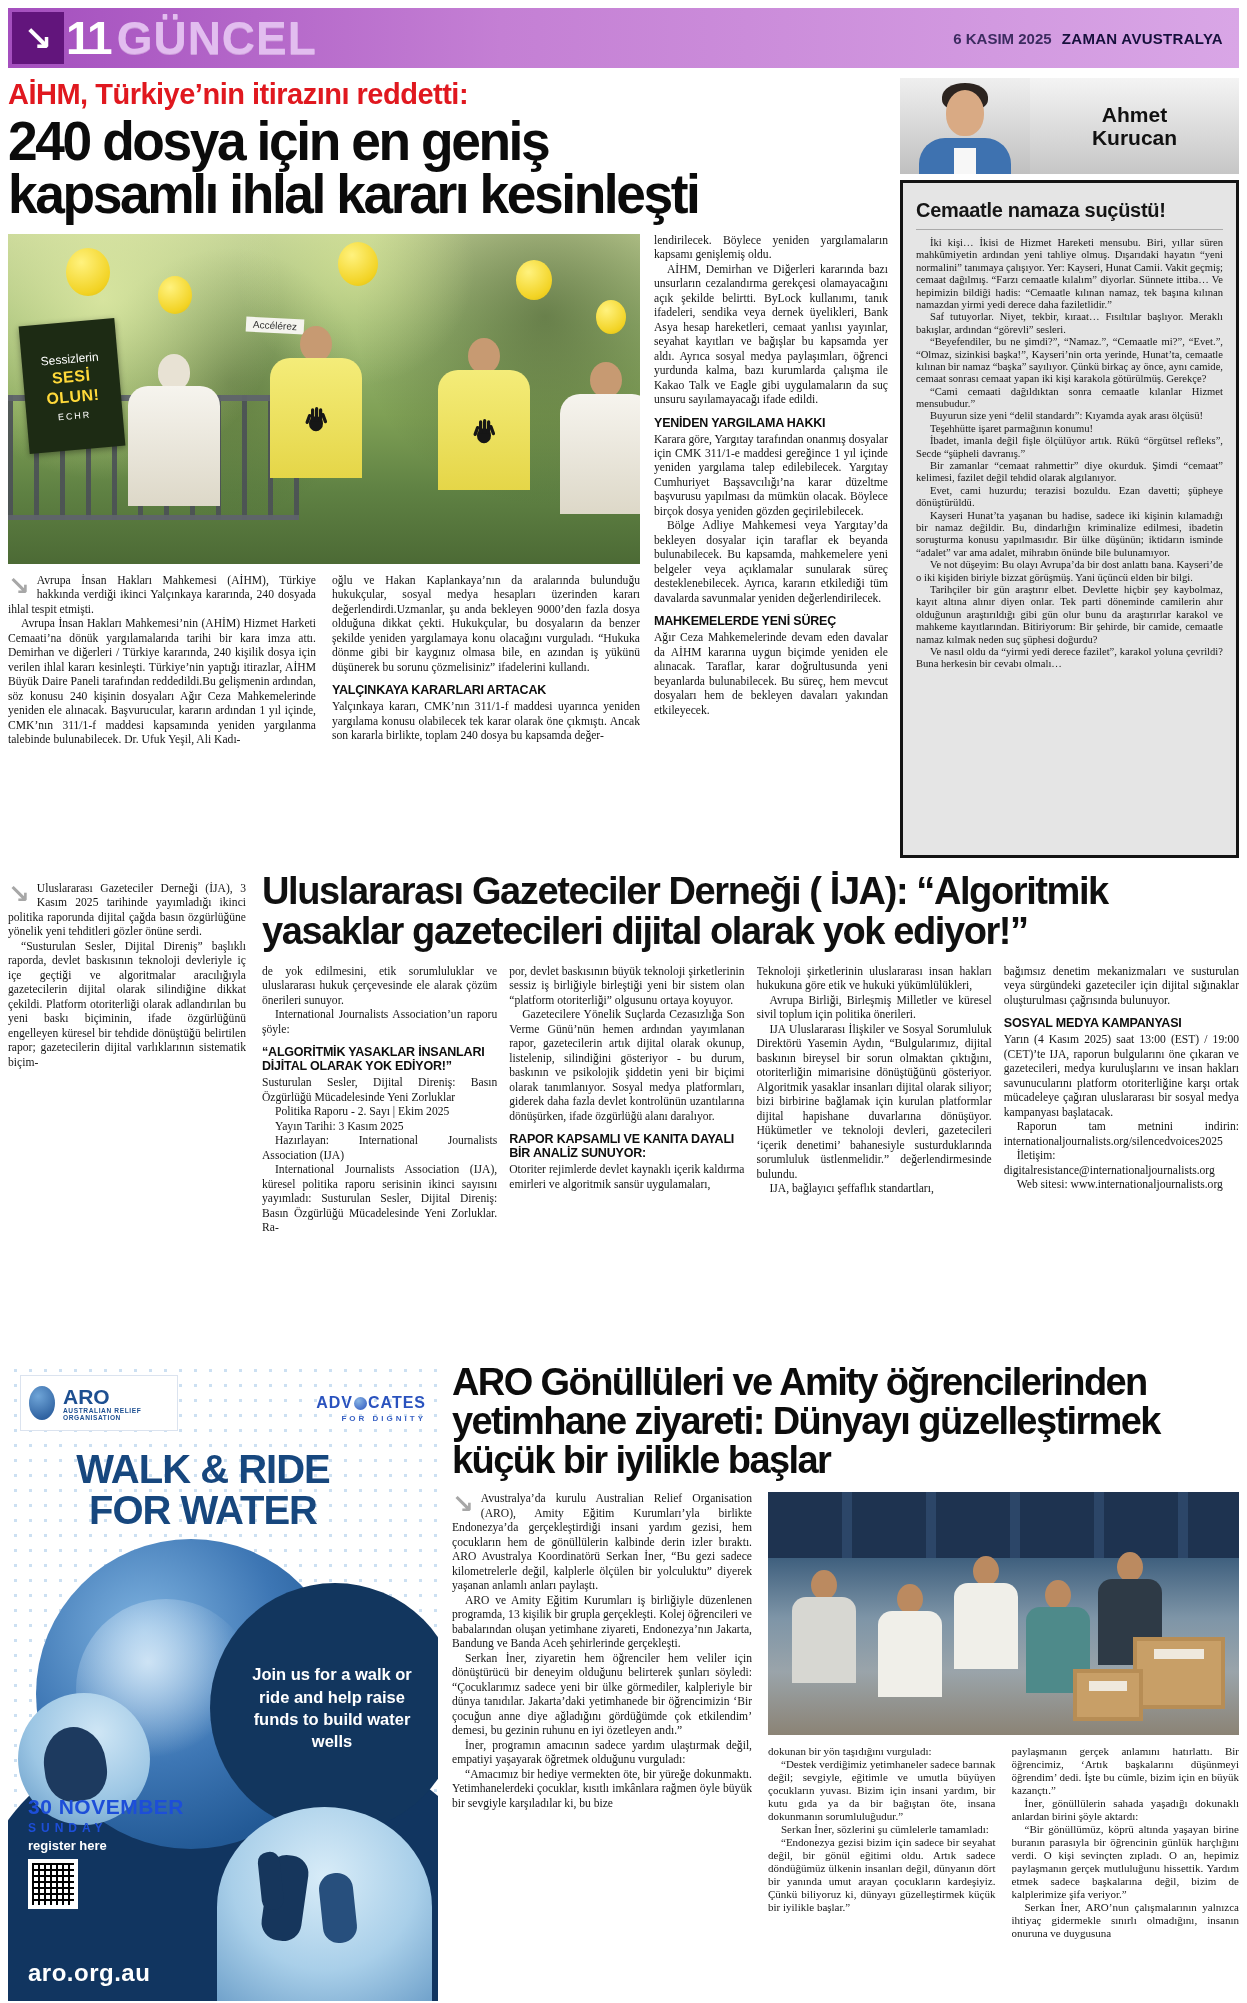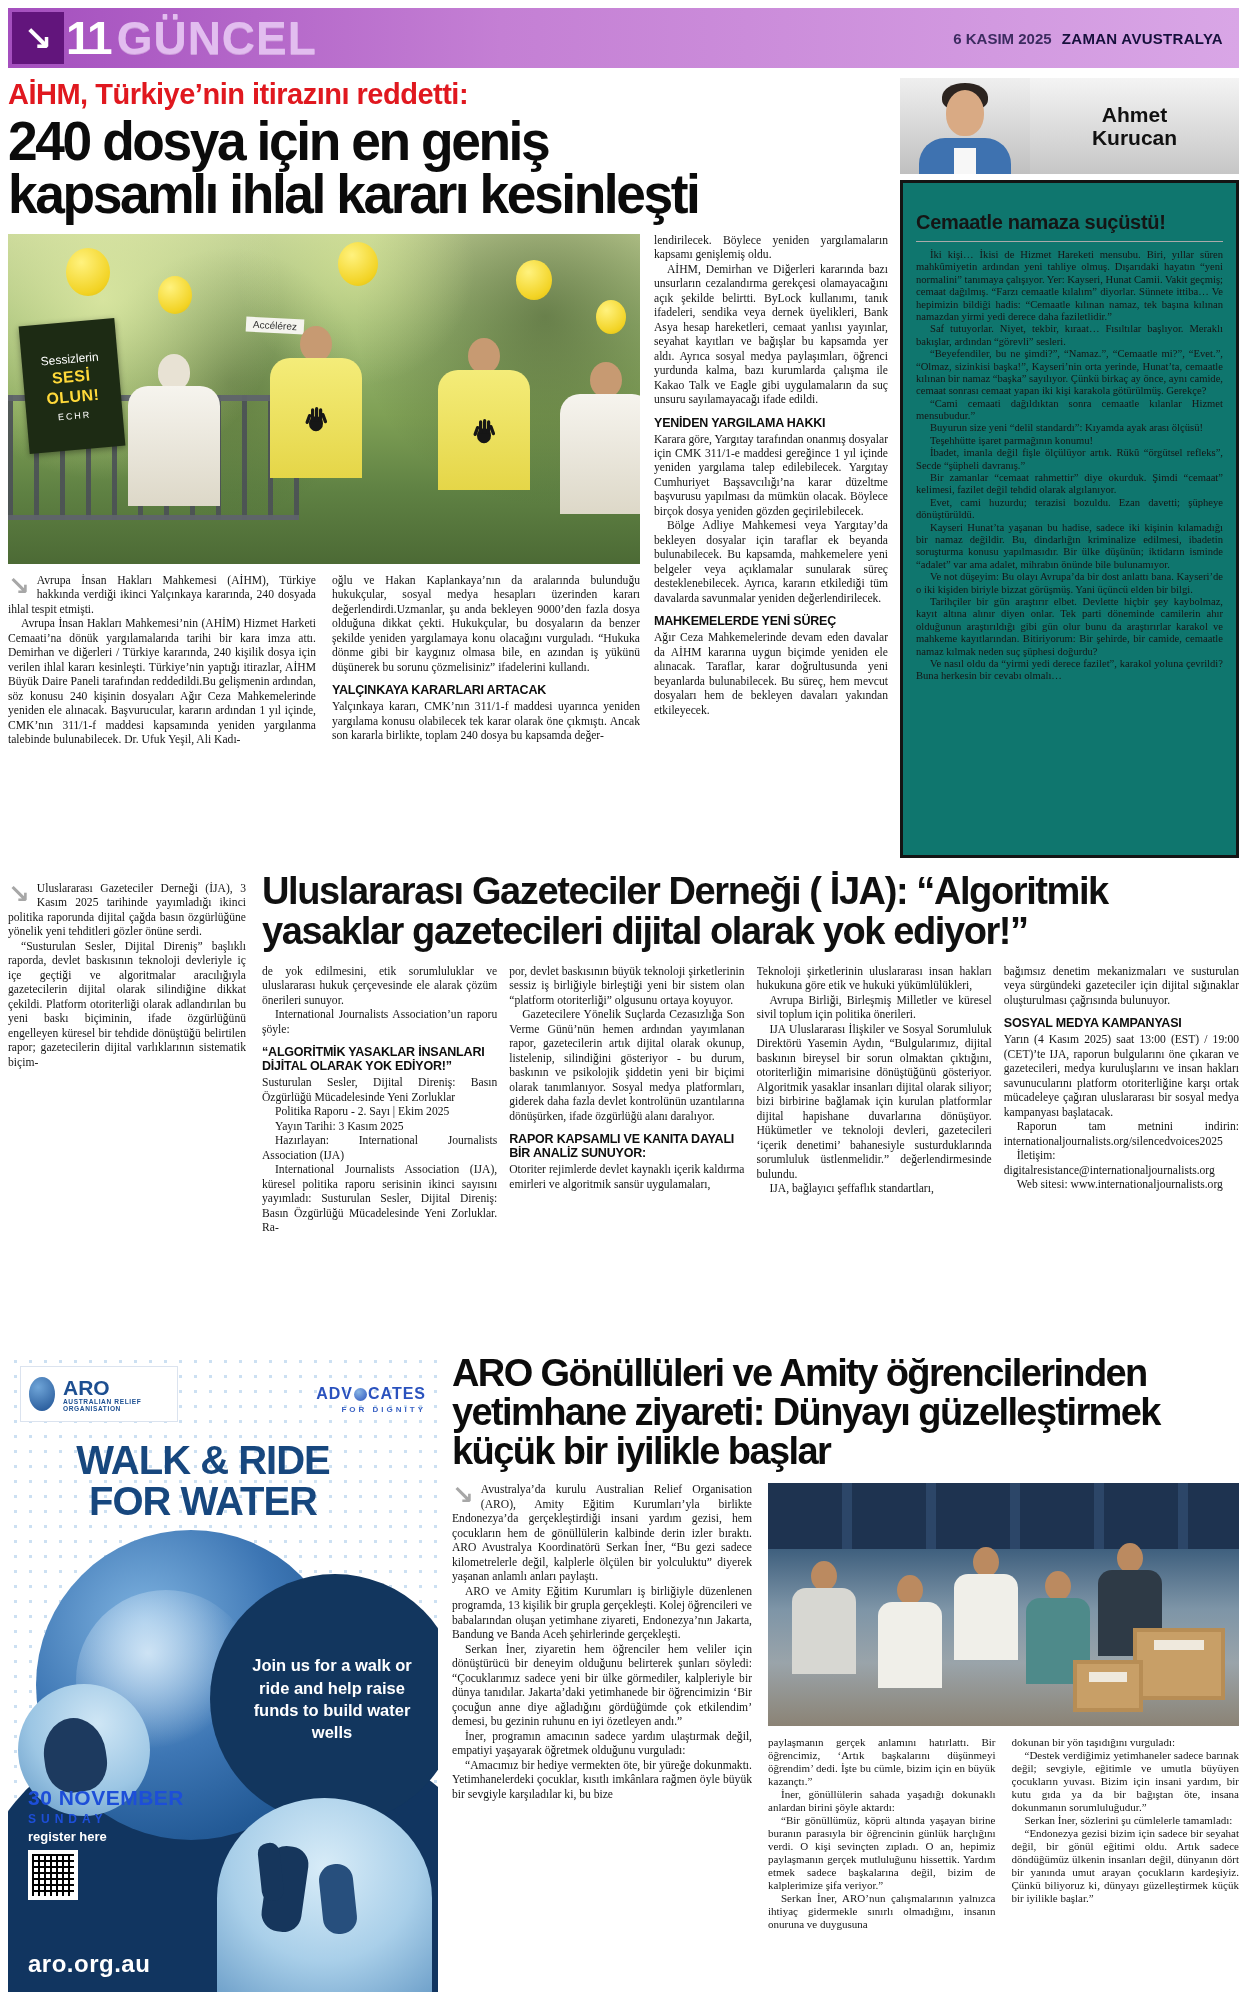--- a/index.html
+++ b/index.html
@@ -71,21 +71,21 @@
   
   .kurucan{flex:1;display:flex;flex-direction:column;}
   .k-head{height:96px;background:linear-gradient(#f4f4f4,#c6c6c6);display:flex;}
   .portrait{width:130px;height:96px;position:relative;overflow:hidden;background:linear-gradient(180deg,#efefef,#d3d3d3 60%,#c0c0c0);}
   .por-hair{position:absolute;top:5px;left:50%;transform:translateX(-50%);width:46px;height:28px;border-radius:50% 50% 40% 40%;background:#2c2420;}
   .por-face{position:absolute;top:12px;left:50%;transform:translateX(-50%);width:38px;height:46px;border-radius:50% 50% 46% 46%;background:#d9aa84;}
   .por-blazer{position:absolute;bottom:0;left:50%;transform:translateX(-50%);width:92px;height:36px;border-radius:26px 26px 0 0;background:#3e72b0;}
   .por-shirt{position:absolute;bottom:0;left:50%;transform:translateX(-50%);width:22px;height:26px;background:#f7f7f7;}
   .k-name{flex:1;align-self:center;text-align:center;font-family:"Liberation Sans",sans-serif;
       font-weight:800;font-size:21px;line-height:1.1;color:#111;}
-  .k-box{border:3px solid #141414;margin-top:6px;flex:1;padding:28px 13px;overflow:hidden;background:#0f766e;}
+  .k-box{border:3px solid #141414;margin-top:6px;flex:1;padding:16px 13px;overflow:hidden;background:#e5e5e5;}
   .k-title{font-family:"Liberation Sans",sans-serif;font-weight:800;font-size:20px;margin:0 0 7px;
       padding-bottom:7px;border-bottom:1px solid #aaa;letter-spacing:-.3px;}
   .k-body p{margin:0;text-indent:14px;text-align:justify;font-size:10.6px;line-height:1.17;}
 
   
   .ija-zone{display:flex;gap:16px;margin-top:14px;height:468px;}
   .ija-col1{width:238px;display:flex;flex-direction:row;}
   .ija-col1 .col{margin-top:10px;font-size:11.6px;line-height:1.25;flex:1;}
   .ija-right{flex:1;display:flex;flex-direction:column;}
   h2.ija-headline{font-family:"Liberation Sans",sans-serif;font-weight:700;font-size:38px;line-height:1.05;
@@ -119,21 +119,21 @@
   .report{position:absolute;right:-16px;top:8px;width:78px;height:150px;transform:rotate(14deg);
       background:linear-gradient(#2f5252,#1d3a3a);padding:10px 8px;z-index:1;}
   .report i{display:block;height:5px;background:#cfe3da;margin:4px 0;border-radius:2px;}
   .report i.short{width:60%;}
   .report::after{content:"";position:absolute;left:-6px;bottom:18px;width:110%;height:9px;background:#d23c30;transform:rotate(-18deg);}
   .redx{position:absolute;left:46%;top:54%;width:195px;height:28px;background:#e23a2e;border-radius:5px;z-index:3;opacity:.95;}
   .redx.a{transform:translate(-50%,-50%) rotate(45deg);}
   .redx.b{transform:translate(-50%,-50%) rotate(-45deg);}
 
   
-  .aro-zone{display:flex;gap:14px;margin-top:14px;height:638px;}
+  .aro-zone{display:flex;gap:14px;margin-top:23px;height:638px;}
   .aro-right{flex:1;display:flex;flex-direction:column;}
   h2.aro-headline{font-family:"Liberation Sans",sans-serif;font-weight:800;font-size:38px;line-height:1.03;
       letter-spacing:-1.6px;margin:0 0 12px;color:#0c0c0c;}
   .aro-body{display:flex;gap:16px;flex:1;overflow:hidden;}
   .aro-col1{width:300px;font-size:11.6px;line-height:1.25;}
   .aro-rightpart{flex:1;display:flex;flex-direction:column;}
   .aro-cols2{display:flex;gap:16px;flex:1;overflow:hidden;}
   .aro-cols2 .col{flex:1;font-size:11px;line-height:1.18;}
 
   
@@ -485,30 +485,30 @@
               </div>
             <div class="crate" style="right:14px;bottom:26px;width:92px;height:72px;">
                 <span></span>
               </div>
             <div class="crate" style="right:96px;bottom:14px;width:70px;height:52px;">
                 <span></span>
               </div>
           </figure>
           <div class="aro-cols2">
             <div class="col">
+                <p class="cont">dokunan bir yön taşıdığını vurguladı:</p>
+                <p>“Destek verdiğimiz yetimhaneler sadece barınak değil; sevgiyle, eğitimle ve umutla büyüyen çocukların yuvası. Bizim için insani yardım, bir kutu gıda ya da bir bağıştan öte, insana dokunmanın sorumluluğudur.”</p>
+                <p>Serkan İner, sözlerini şu cümlelerle tamamladı:</p>
+                <p>“Endonezya gezisi bizim için sadece bir seyahat değil, bir gönül eğitimi oldu. Artık sadece döndüğümüz ülkenin insanları değil, dünyanın dört bir yanında umut arayan çocukların kardeşiyiz. Çünkü biliyoruz ki, dünyayı güzelleştirmek küçük bir iyilikle başlar.”</p>
+              </div>
+            <div class="col">
                 <p class="cont">paylaşmanın gerçek anlamını hatırlattı. Bir öğrencimiz, ‘Artık başkalarını düşünmeyi öğrendim’ dedi. İşte bu cümle, bizim için en büyük kazançtı.”</p>
                 <p>İner, gönüllülerin sahada yaşadığı dokunaklı anlardan birini şöyle aktardı:</p>
                 <p>“Bir gönüllümüz, köprü altında yaşayan birine buranın parasıyla bir öğrencinin günlük harçlığını verdi. O kişi sevinçten zıpladı. O an, hepimiz paylaşmanın gerçek mutluluğunu hissettik. Yardım etmek sadece başkalarına değil, bizim de kalplerimize şifa veriyor.”</p>
                 <p>Serkan İner, ARO’nun çalışmalarının yalnızca ihtiyaç gidermekle sınırlı olmadığını, insanın onuruna ve duygusuna</p>
               </div>
-            <div class="col">
-                <p class="cont">dokunan bir yön taşıdığını vurguladı:</p>
-                <p>“Destek verdiğimiz yetimhaneler sadece barınak değil; sevgiyle, eğitimle ve umutla büyüyen çocukların yuvası. Bizim için insani yardım, bir kutu gıda ya da bir bağıştan öte, insana dokunmanın sorumluluğudur.”</p>
-                <p>Serkan İner, sözlerini şu cümlelerle tamamladı:</p>
-                <p>“Endonezya gezisi bizim için sadece bir seyahat değil, bir gönül eğitimi oldu. Artık sadece döndüğümüz ülkenin insanları değil, dünyanın dört bir yanında umut arayan çocukların kardeşiyiz. Çünkü biliyoruz ki, dünyayı güzelleştirmek küçük bir iyilikle başlar.”</p>
-              </div>
           </div>
         </div>
       </div>
     </div>
   </section>
 
 </div>
 
 </body></html>

